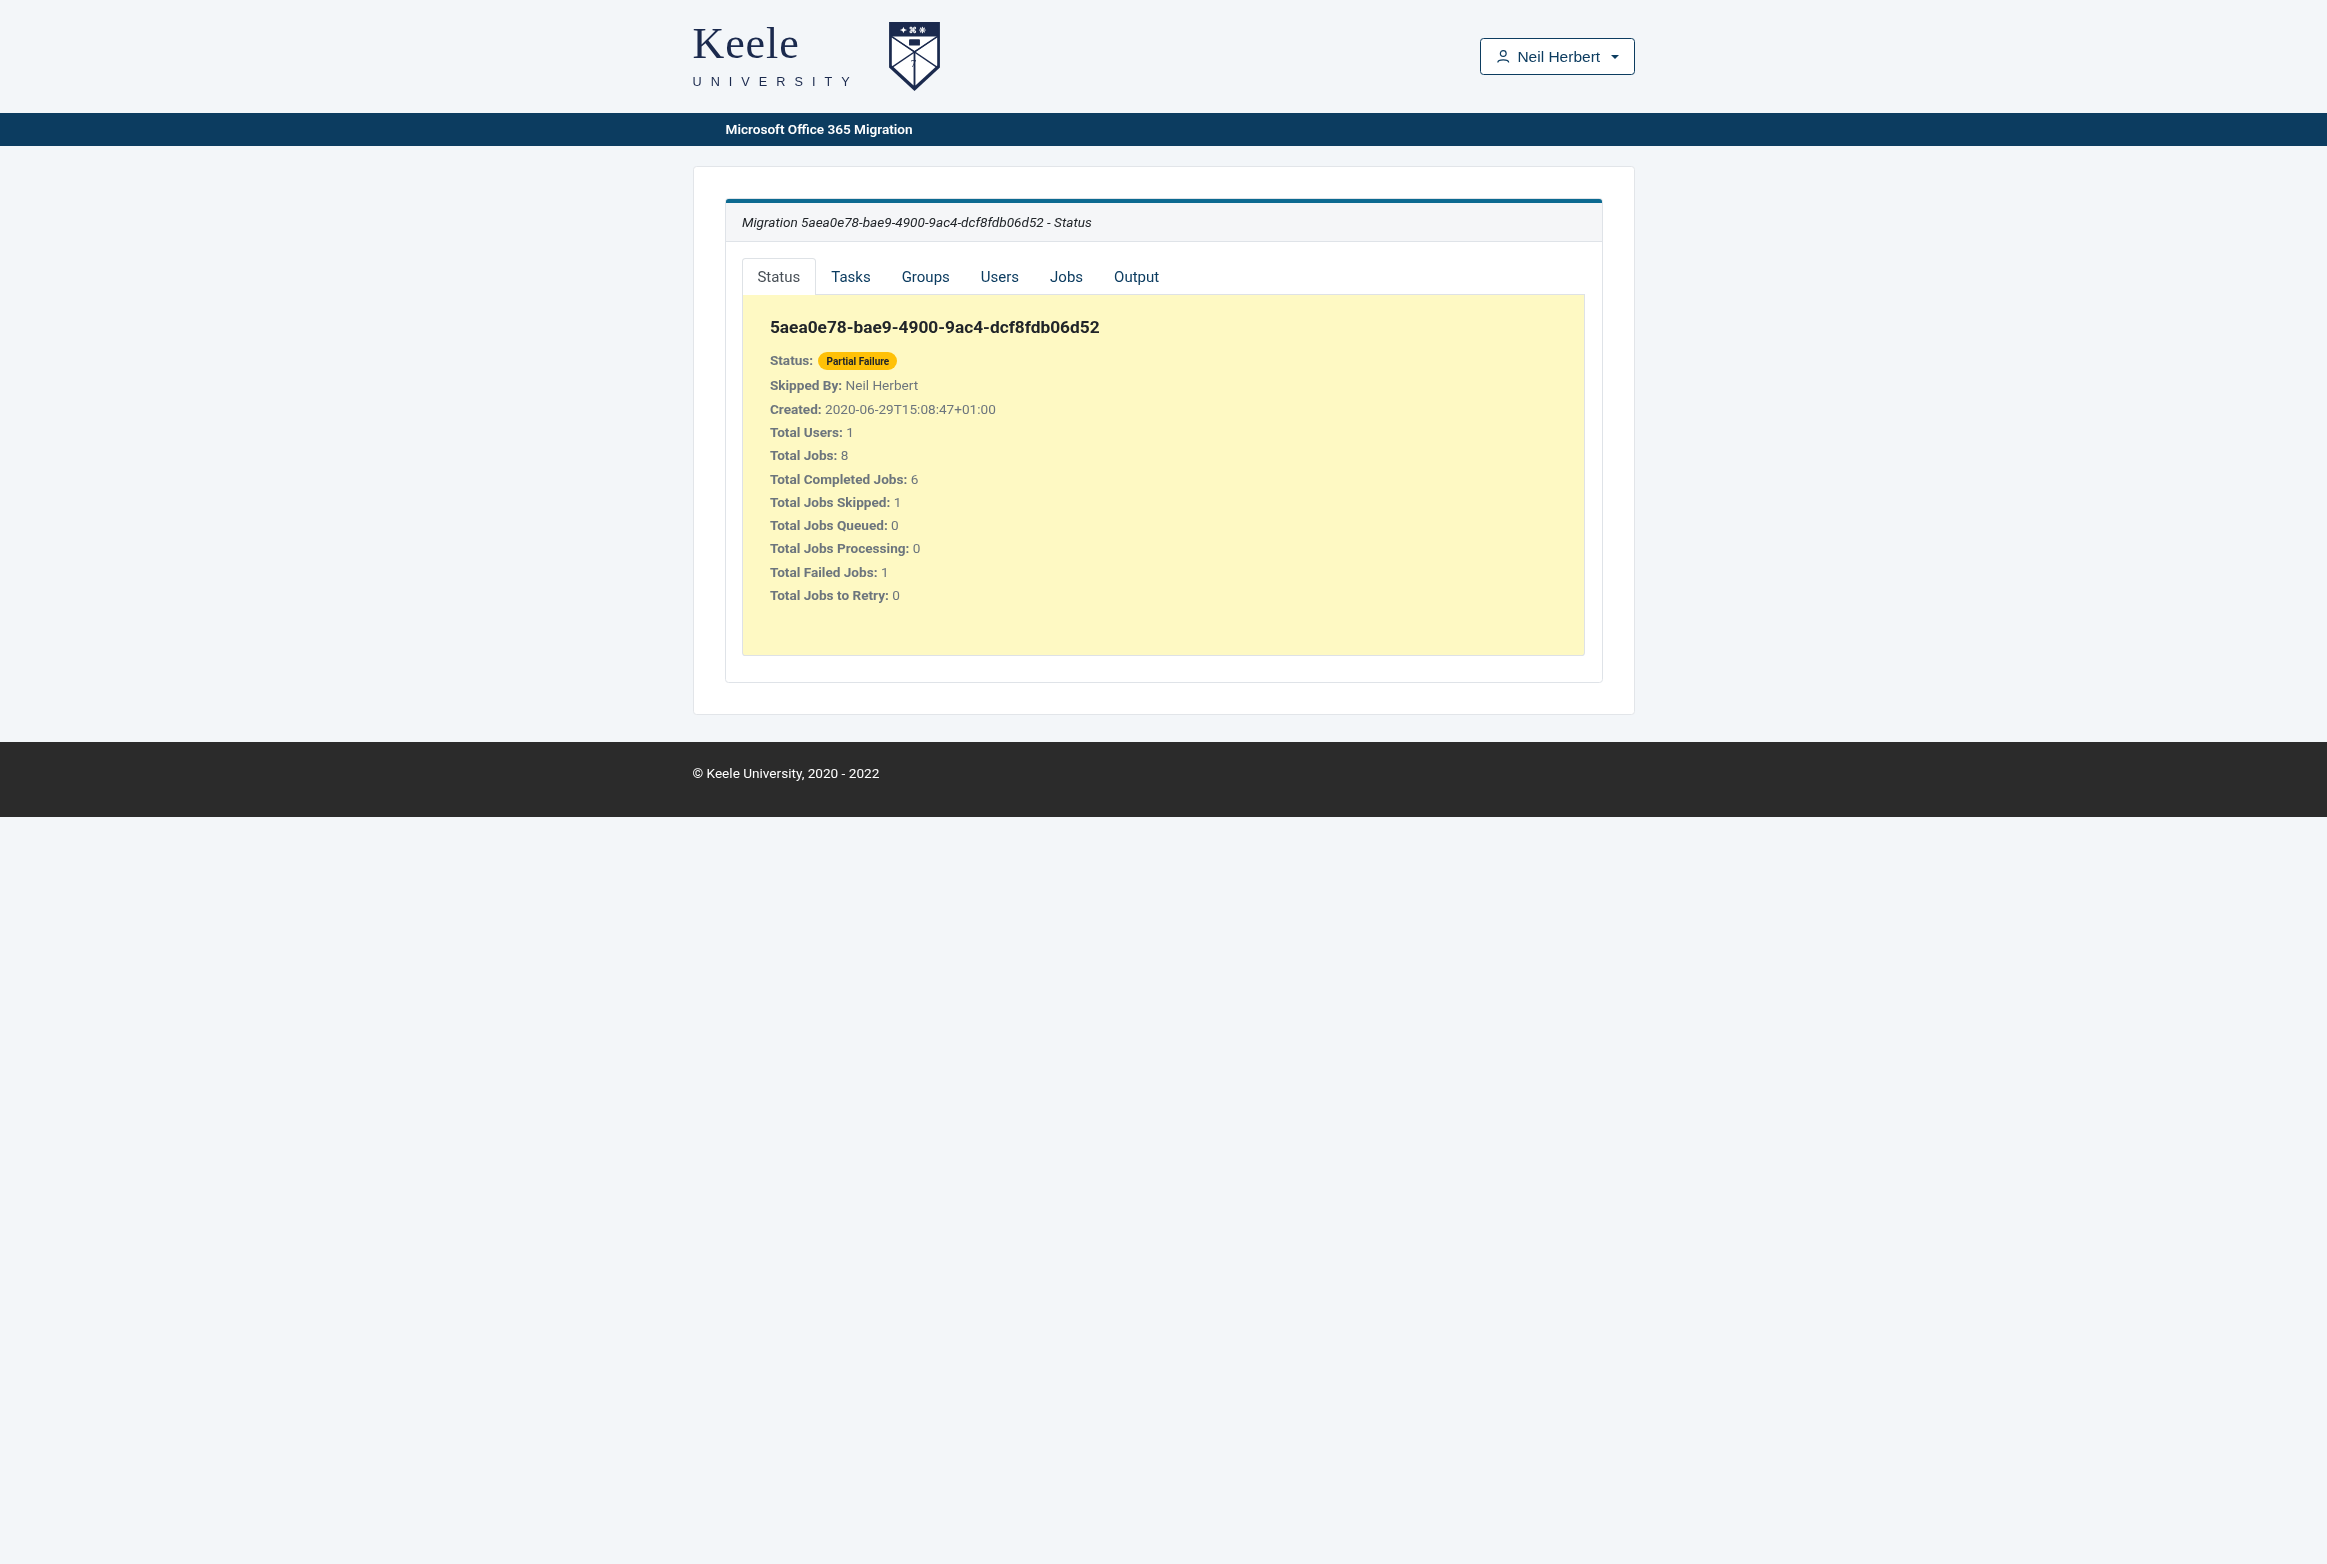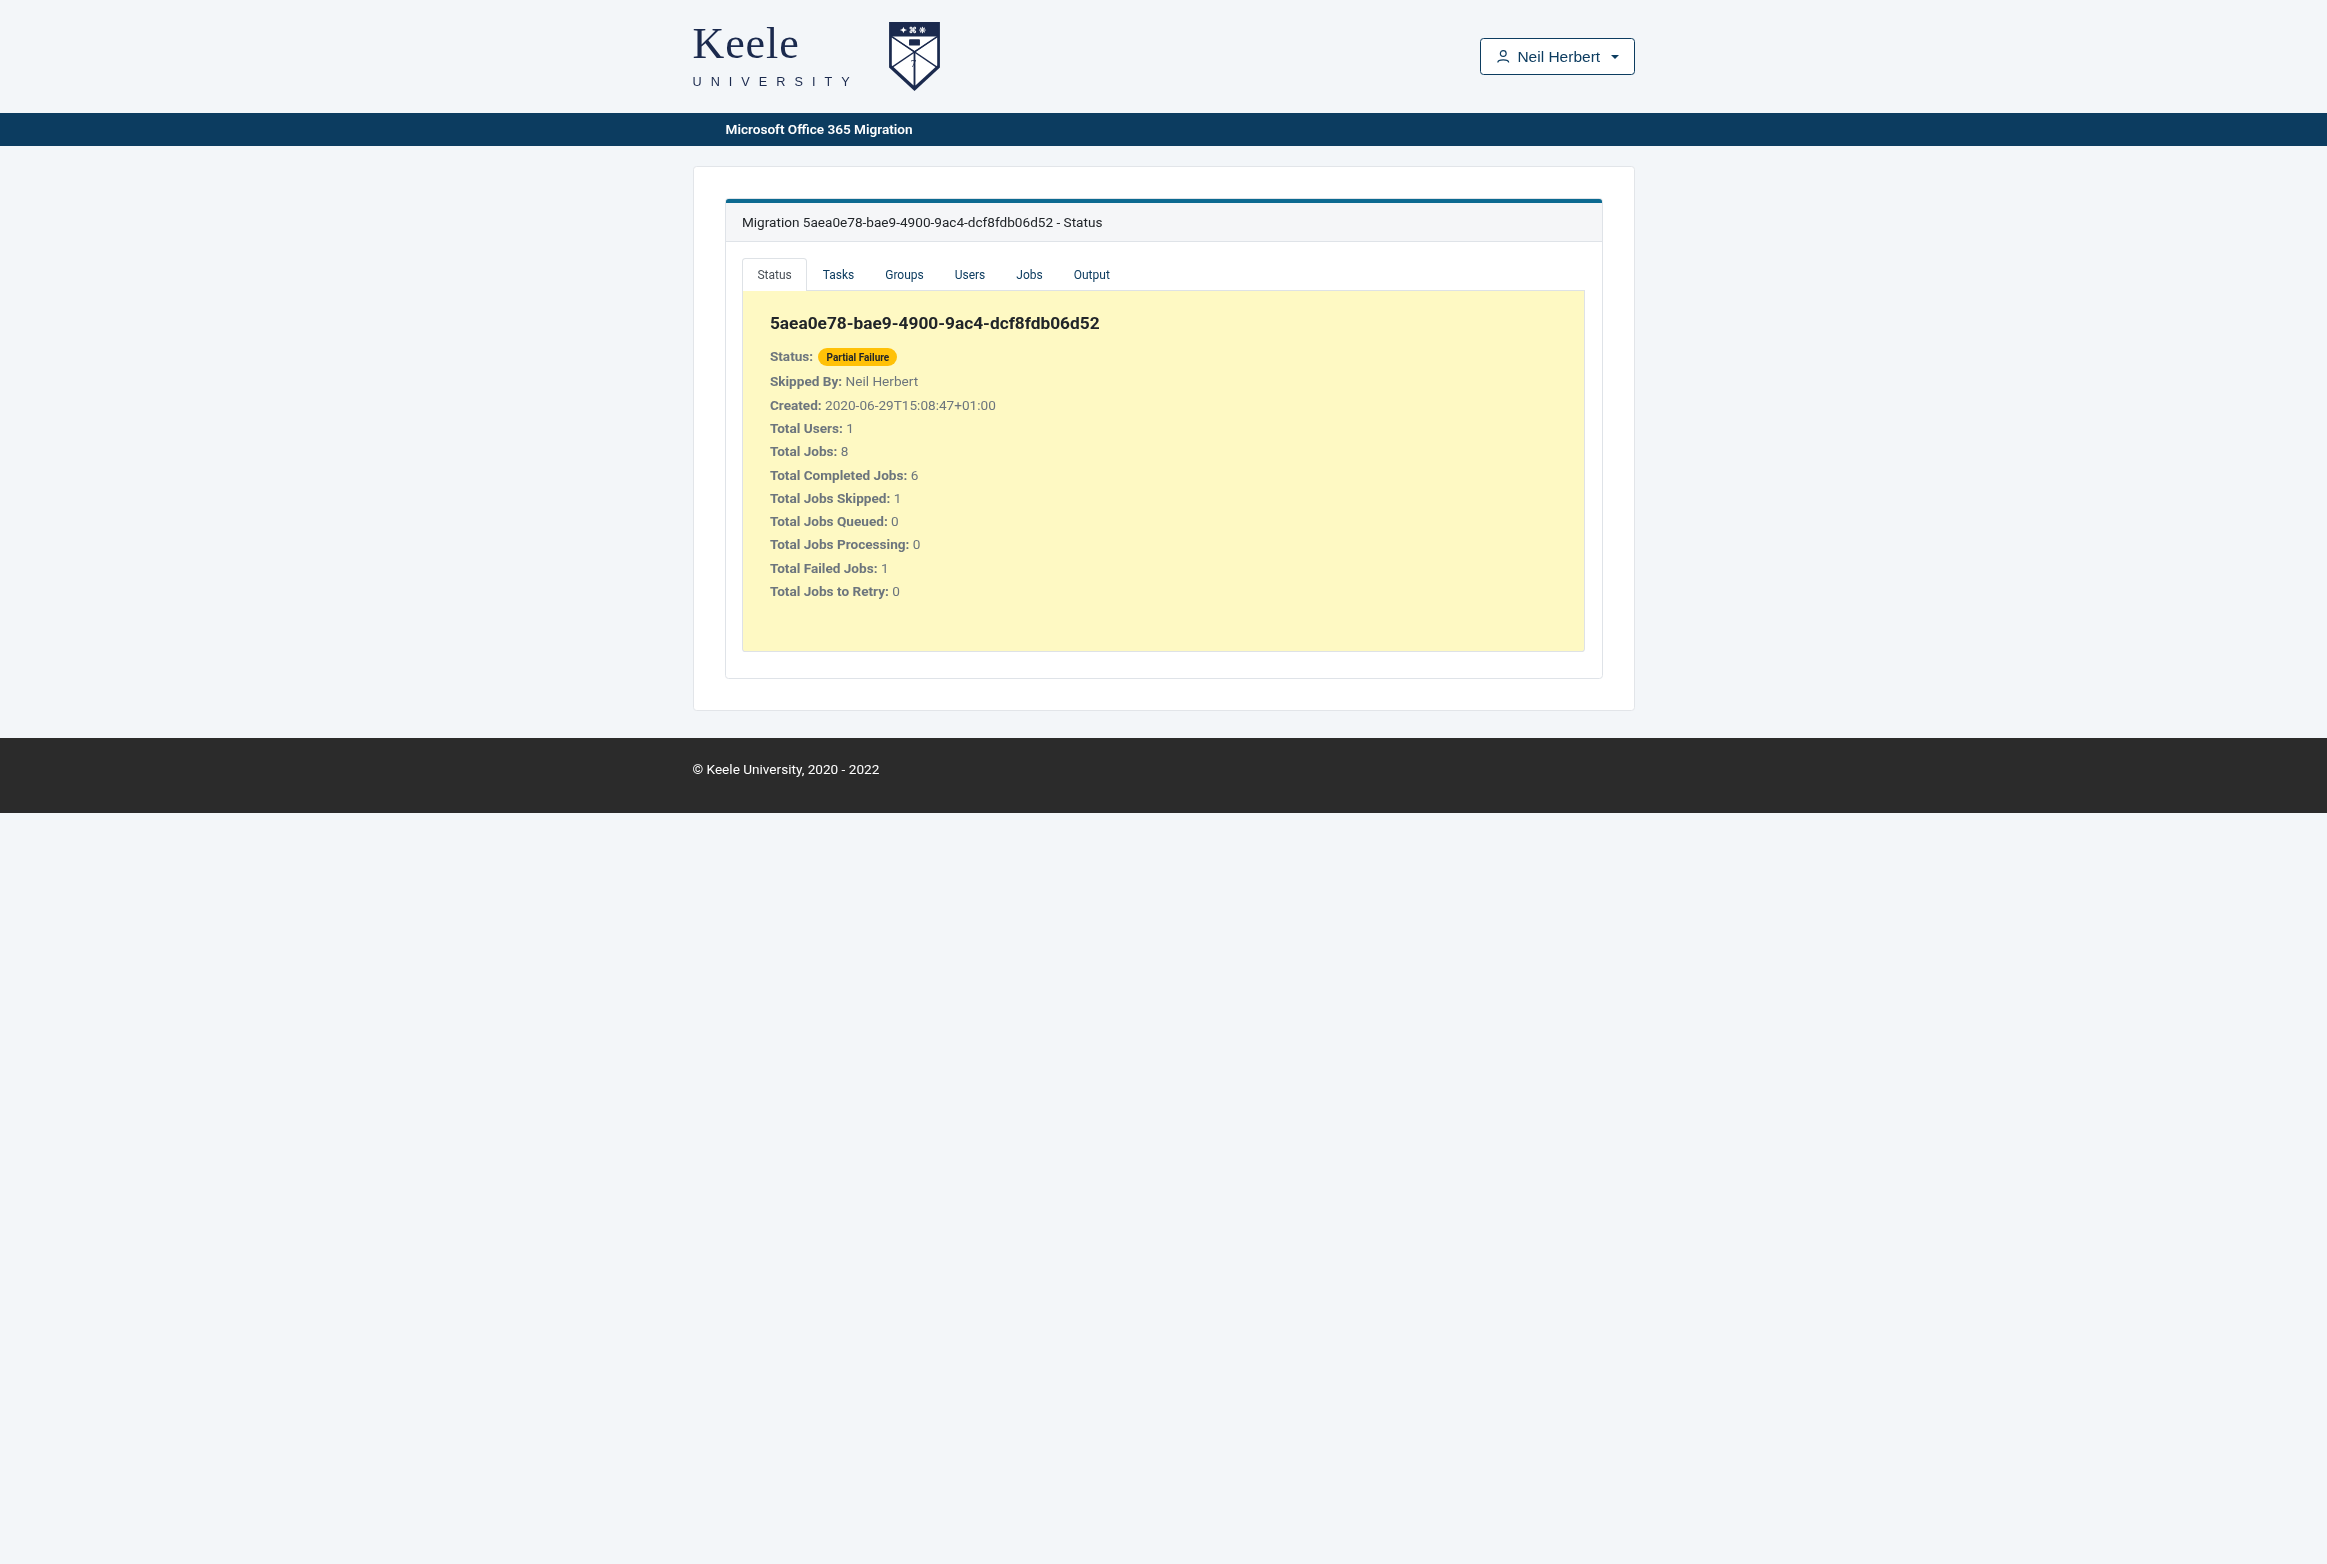--- a/index.html
+++ b/index.html
@@ -100,31 +100,32 @@
   .panel-topbar {
     height: 3.6px;
     background: #0c6a91;
   }
   .panel-header {
     background: #f5f6f8;
     padding: 11px 16.4px;
     font-size: 13.6px;
     color: #212529;
     border-bottom: 0.9px solid #dfe3e8;
+    font-style: italic;
   }
   .panel-body {
     padding: 16.4px 16.4px 25.5px 16.4px;
   }
   .tabs {
     display: flex;
     border-bottom: 0.9px solid #dee2e6;
   }
   .tab {
     padding: 9px 14.5px;
-    font-size: 12px;
+    font-size: 15px;
     color: #0c3c60;
     cursor: pointer;
     border: 0.9px solid transparent;
     border-bottom: none;
     border-top-left-radius: 3.6px;
     border-top-right-radius: 3.6px;
     margin-bottom: -0.9px;
     background: transparent;
   }
   .tab.active {

